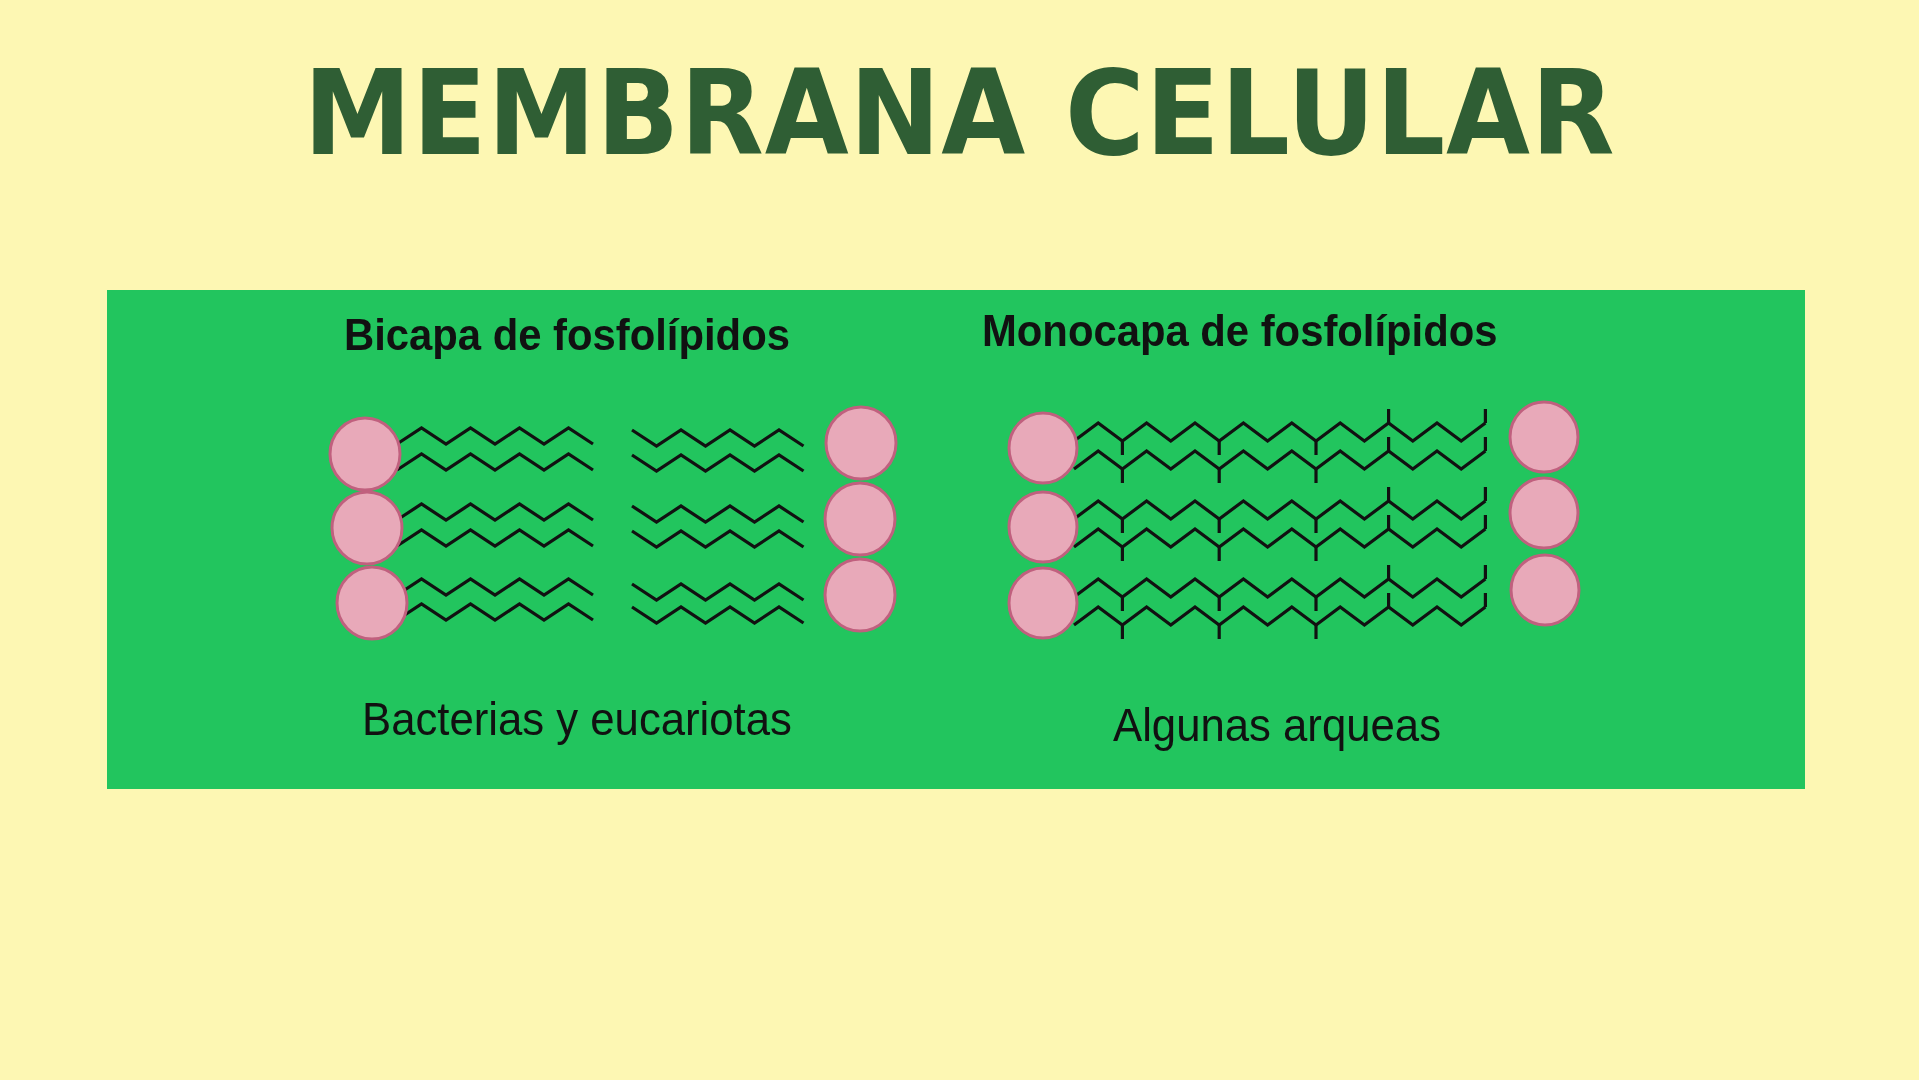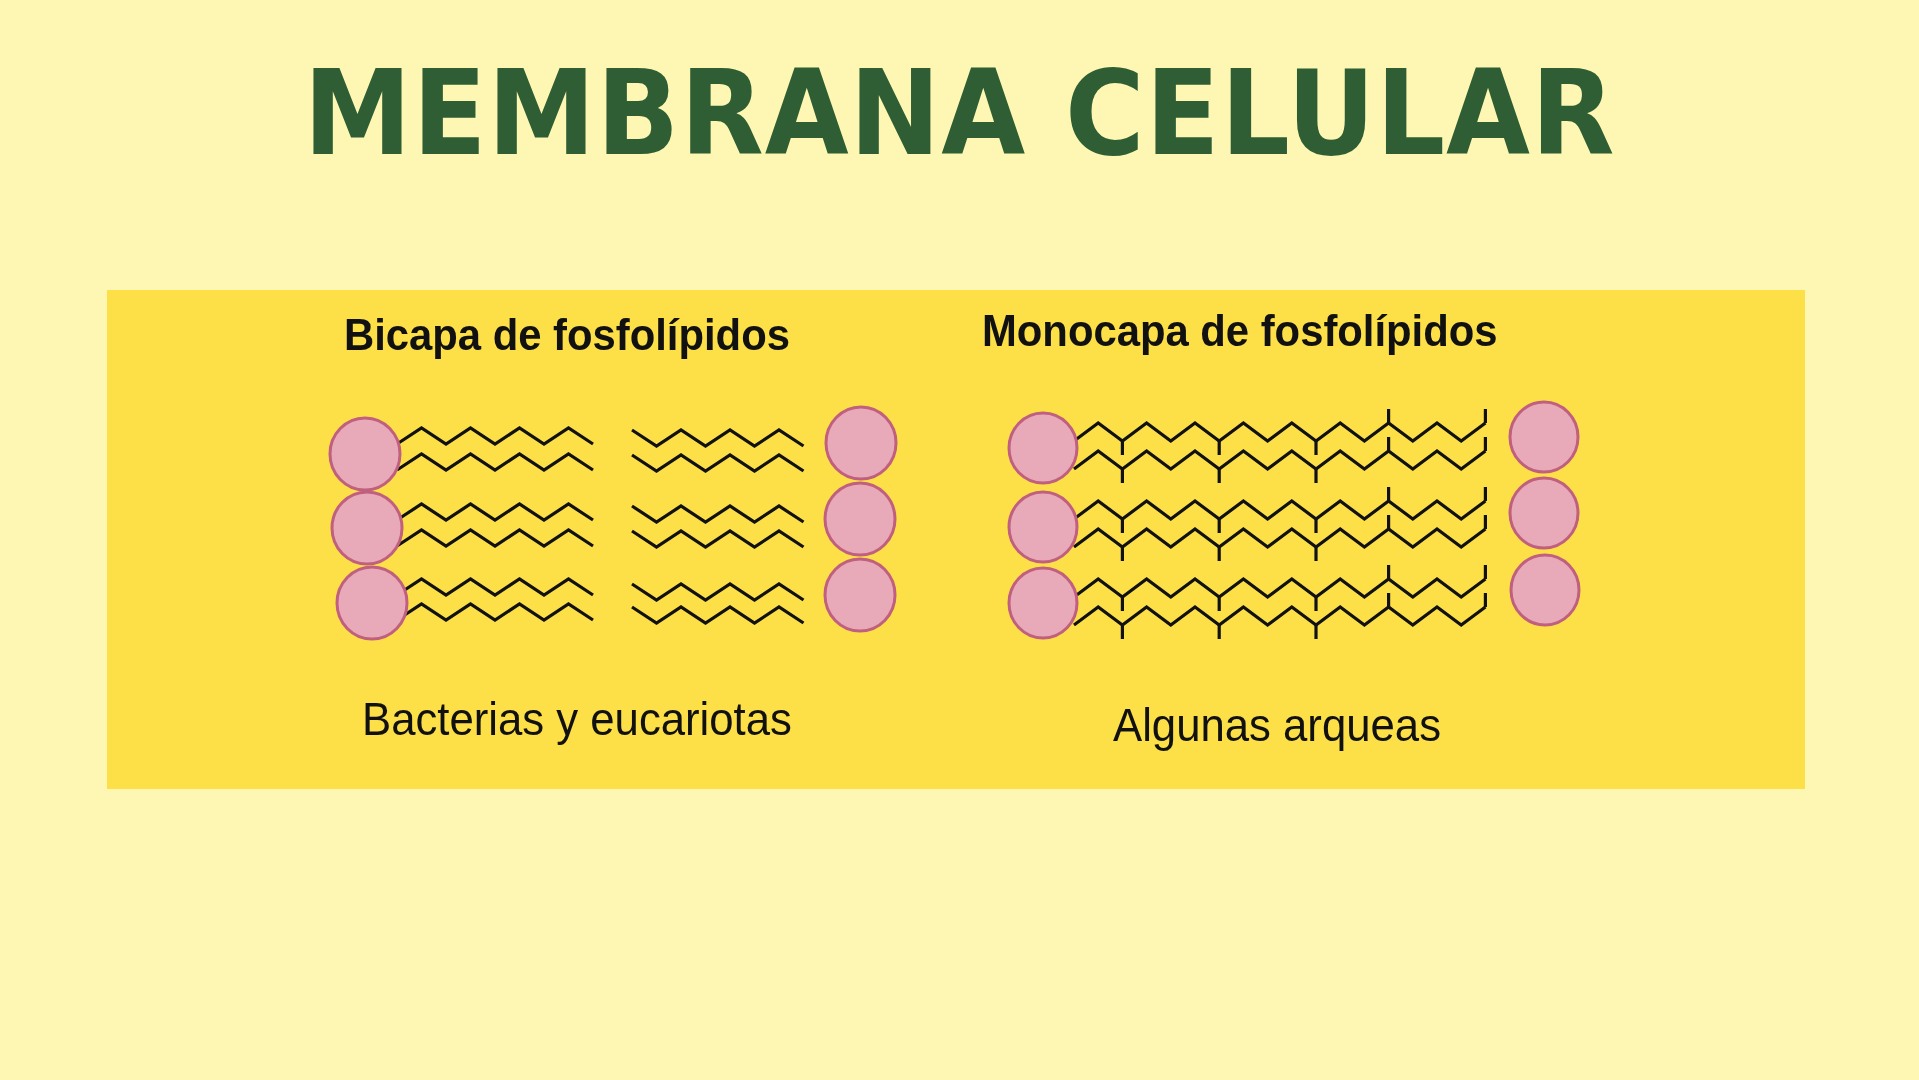--- a/index.html
+++ b/index.html
@@ -17,21 +17,21 @@
     font-size: 118px;
     letter-spacing: 1px;
     color: #2f5e34;
     line-height: 130px;
     transform: scaleX(0.92);
     transform-origin: center;
   }
   .panel {
     position: absolute; left: 107px; top: 290px;
     width: 1698px; height: 499px;
-    background: #fde047;
+    background: #22c55e;
   }
   .heading {
     position: absolute;
     font-family: "Liberation Sans", sans-serif;
     font-weight: bold;
     font-size: 44px;
     color: #111111;
     white-space: nowrap;
     transform: scaleX(0.95);
     transform-origin: left;

